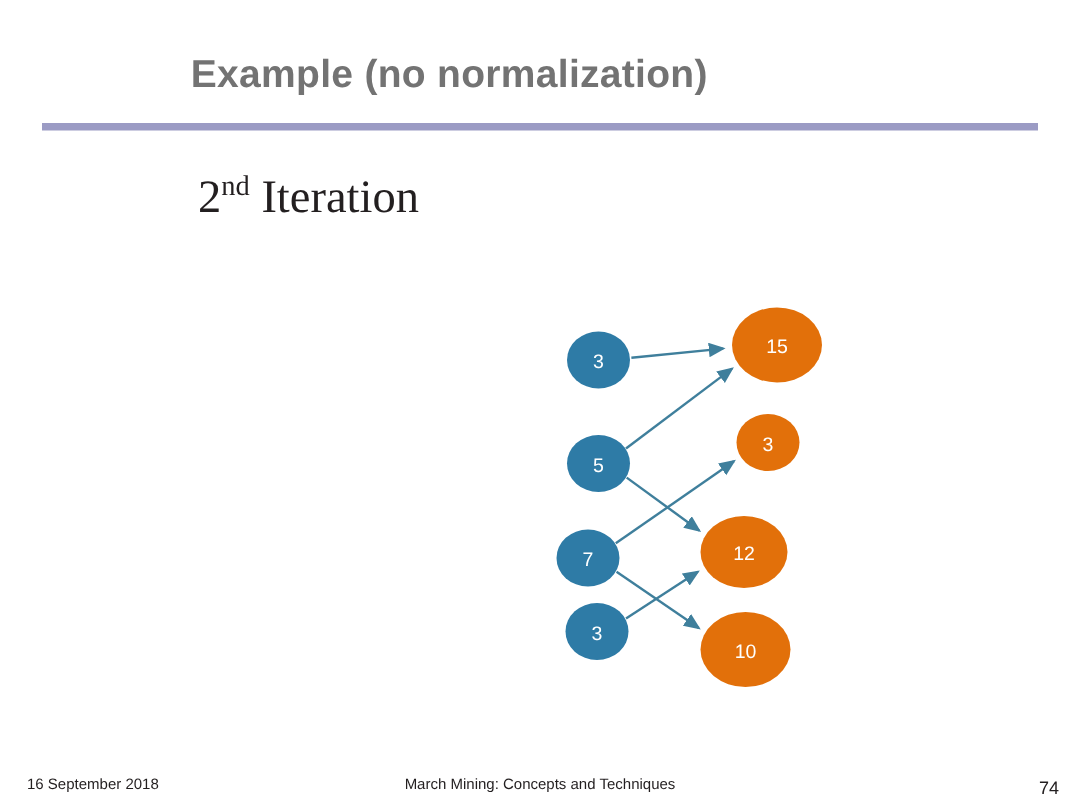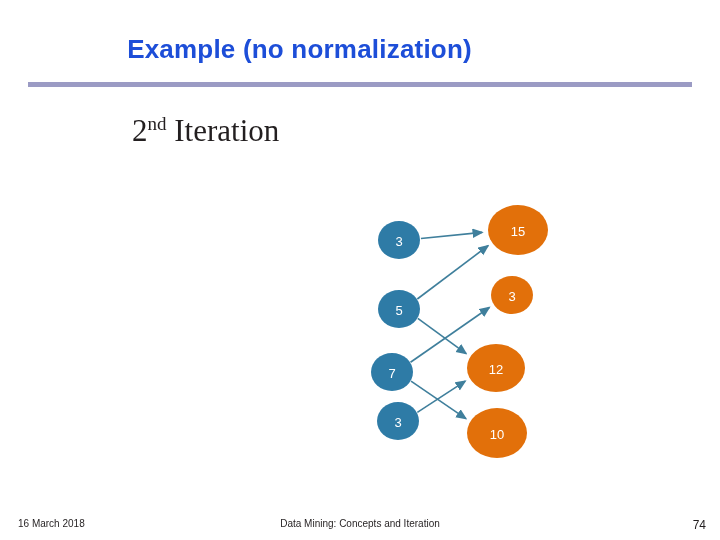--- a/index.html
+++ b/index.html
@@ -19,21 +19,21 @@
   #slide-title {
     position: absolute;
     left: 0;
     top: 34px;
     width: 599px;
     text-align: center;
     font-family: "Liberation Sans", sans-serif;
     font-weight: bold;
     font-size: 26px;
     letter-spacing: 0.2px;
-    color: #1d4ed8;
+    color: #737373;
   }
   #title-rule {
     position: absolute;
     left: 28px;
     top: 82px;
     width: 664px;
     height: 5px;
     background: #9b9bc4;
   }
 
@@ -157,15 +157,15 @@
         <ellipse cx="496" cy="368" rx="29" ry="24" fill="#e2700a"></ellipse>
         <text x="496" y="369" class="node-label">12</text>
       </g>
       <g>
         <ellipse cx="497" cy="433" rx="30" ry="25" fill="#e2700a"></ellipse>
         <text x="497" y="434" class="node-label">10</text>
       </g>
     </g>
 </svg>
 
-<div id="footer-date">16 March 2018</div>
-<div id="footer-center">Data Mining: Concepts and Iteration</div>
+<div id="footer-date">16 September 2018</div>
+<div id="footer-center">March Mining: Concepts and Techniques</div>
 <div id="footer-page">74</div>
 
 </body></html>

